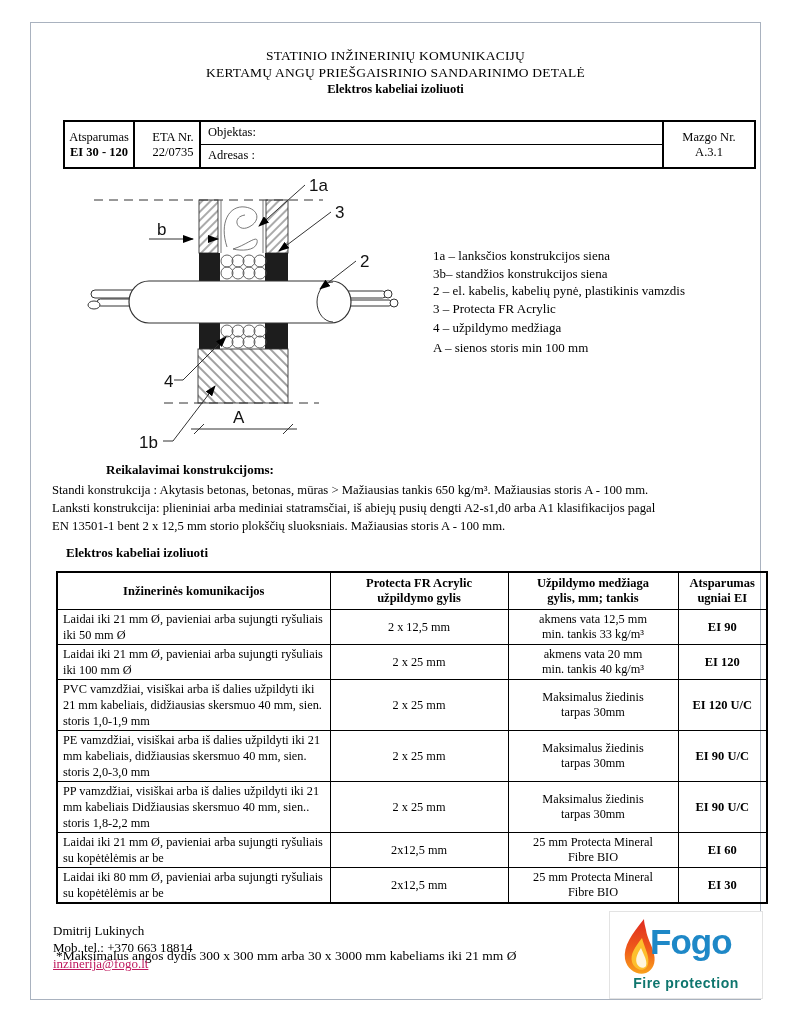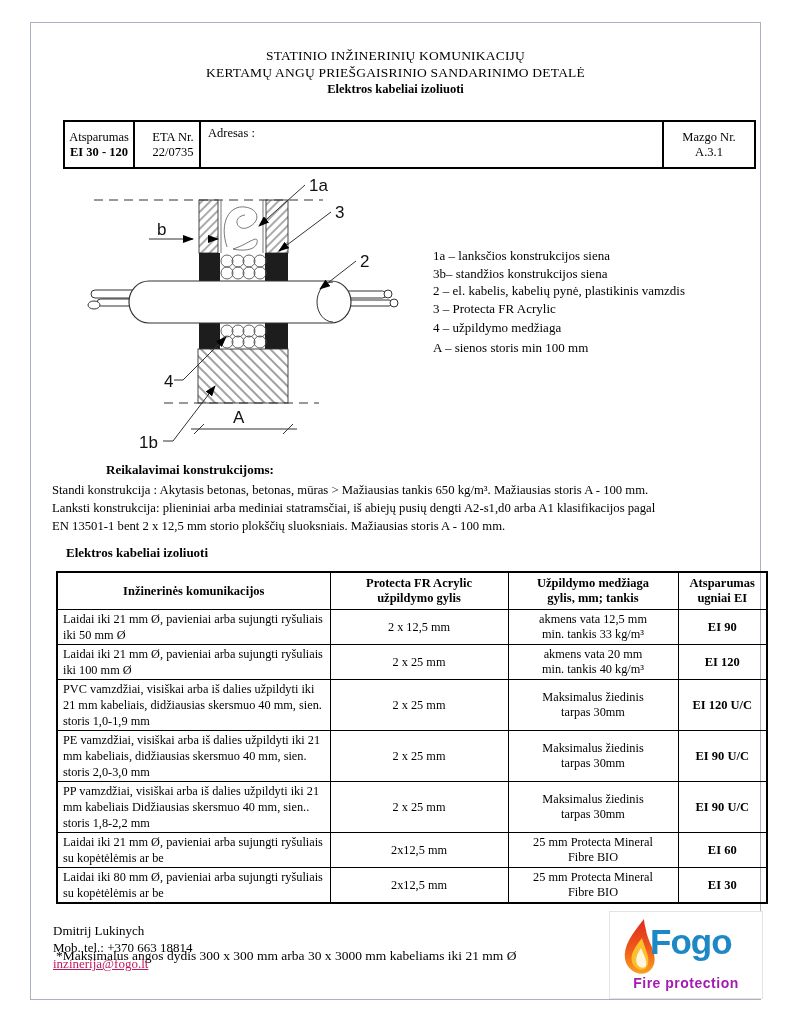--- a/index.html
+++ b/index.html
@@ -70,20 +70,21 @@
   <div class="info">
     <div class="ic c1">
       <span>Atsparumas</span>
       <span class="bold">EI 30 - 120</span>
     </div>
     <div class="ic c2">
       <span>ETA Nr.</span>
       <span>22/0735</span>
     </div>
     <div class="ic c3">
+      <div class="half top">Objektas:</div>
       <div class="half">Adresas :</div>
     </div>
     <div class="ic c4">
       <span>Mazgo Nr.</span>
       <span>A.3.1</span>
     </div>
   </div>
 
   <svg class="diagram" viewBox="0 0 360 290" xmlns="http://www.w3.org/2000/svg">
     <defs>
@@ -305,16 +306,16 @@
           <stop offset="0" stop-color="#e02b20"></stop>
           <stop offset="0.55" stop-color="#ef5a1a"></stop>
           <stop offset="1" stop-color="#f9a11b"></stop>
         </linearGradient>
       </defs>
       <path d="M24,1 C12,16 3,28 5,41 C7,52 18,58 26,55 C33,52 36,45 34,36 C32,27 27,20 26,12 C25,8 24,4 24,1 Z" fill="url(#flameGrad)"></path>
       <path d="M22,20 C15,29 10,36 12,44 C14,51 22,54 26,50 C29,47 29,41 27,35 C25,29 23,24 22,20 Z" fill="#fdbf2d"></path>
       <path d="M21,30 C17,36 15,41 17,46 C19,50 24,51 26,48 C27,45 26,41 24,37 Z" fill="#fff" opacity="0.85"></path>
     </svg>
     <div class="logo-brand" style="color: rgb(30, 136, 199);">Fogo</div>
-    <div class="logo-tagline" style="color: #a21caf;">Fire protection</div>
+    <div class="logo-tagline" style="color: #0f766e;">Fire protection</div>
   </div>
 
 </div>
 
 </body></html>

